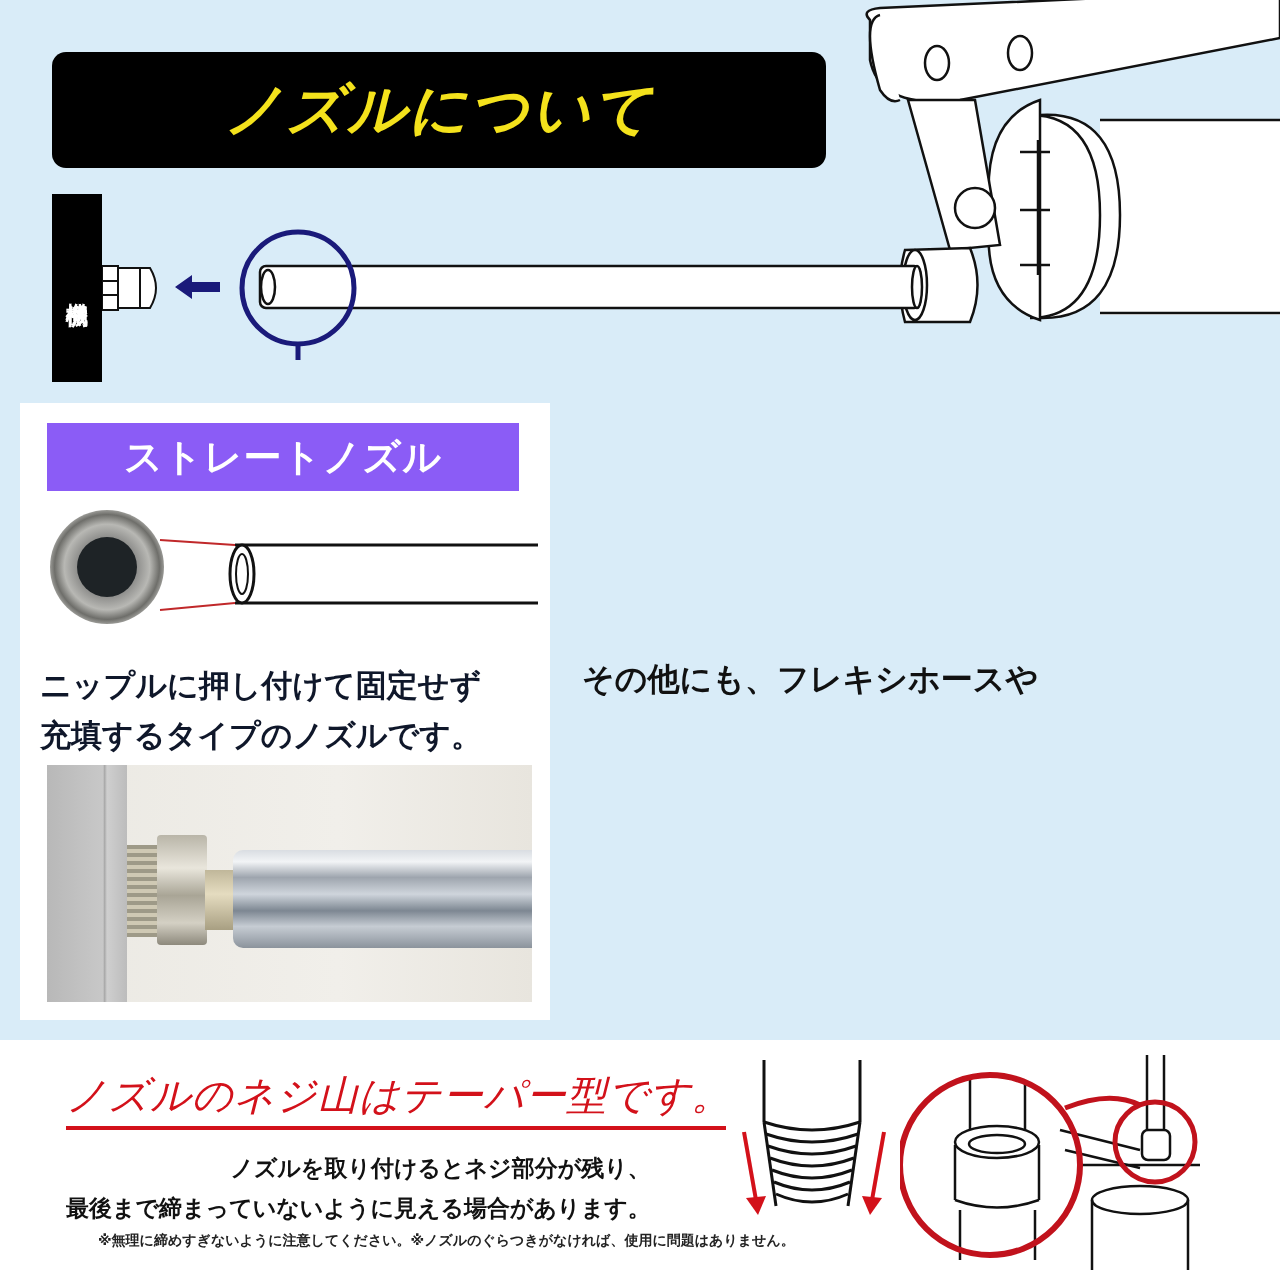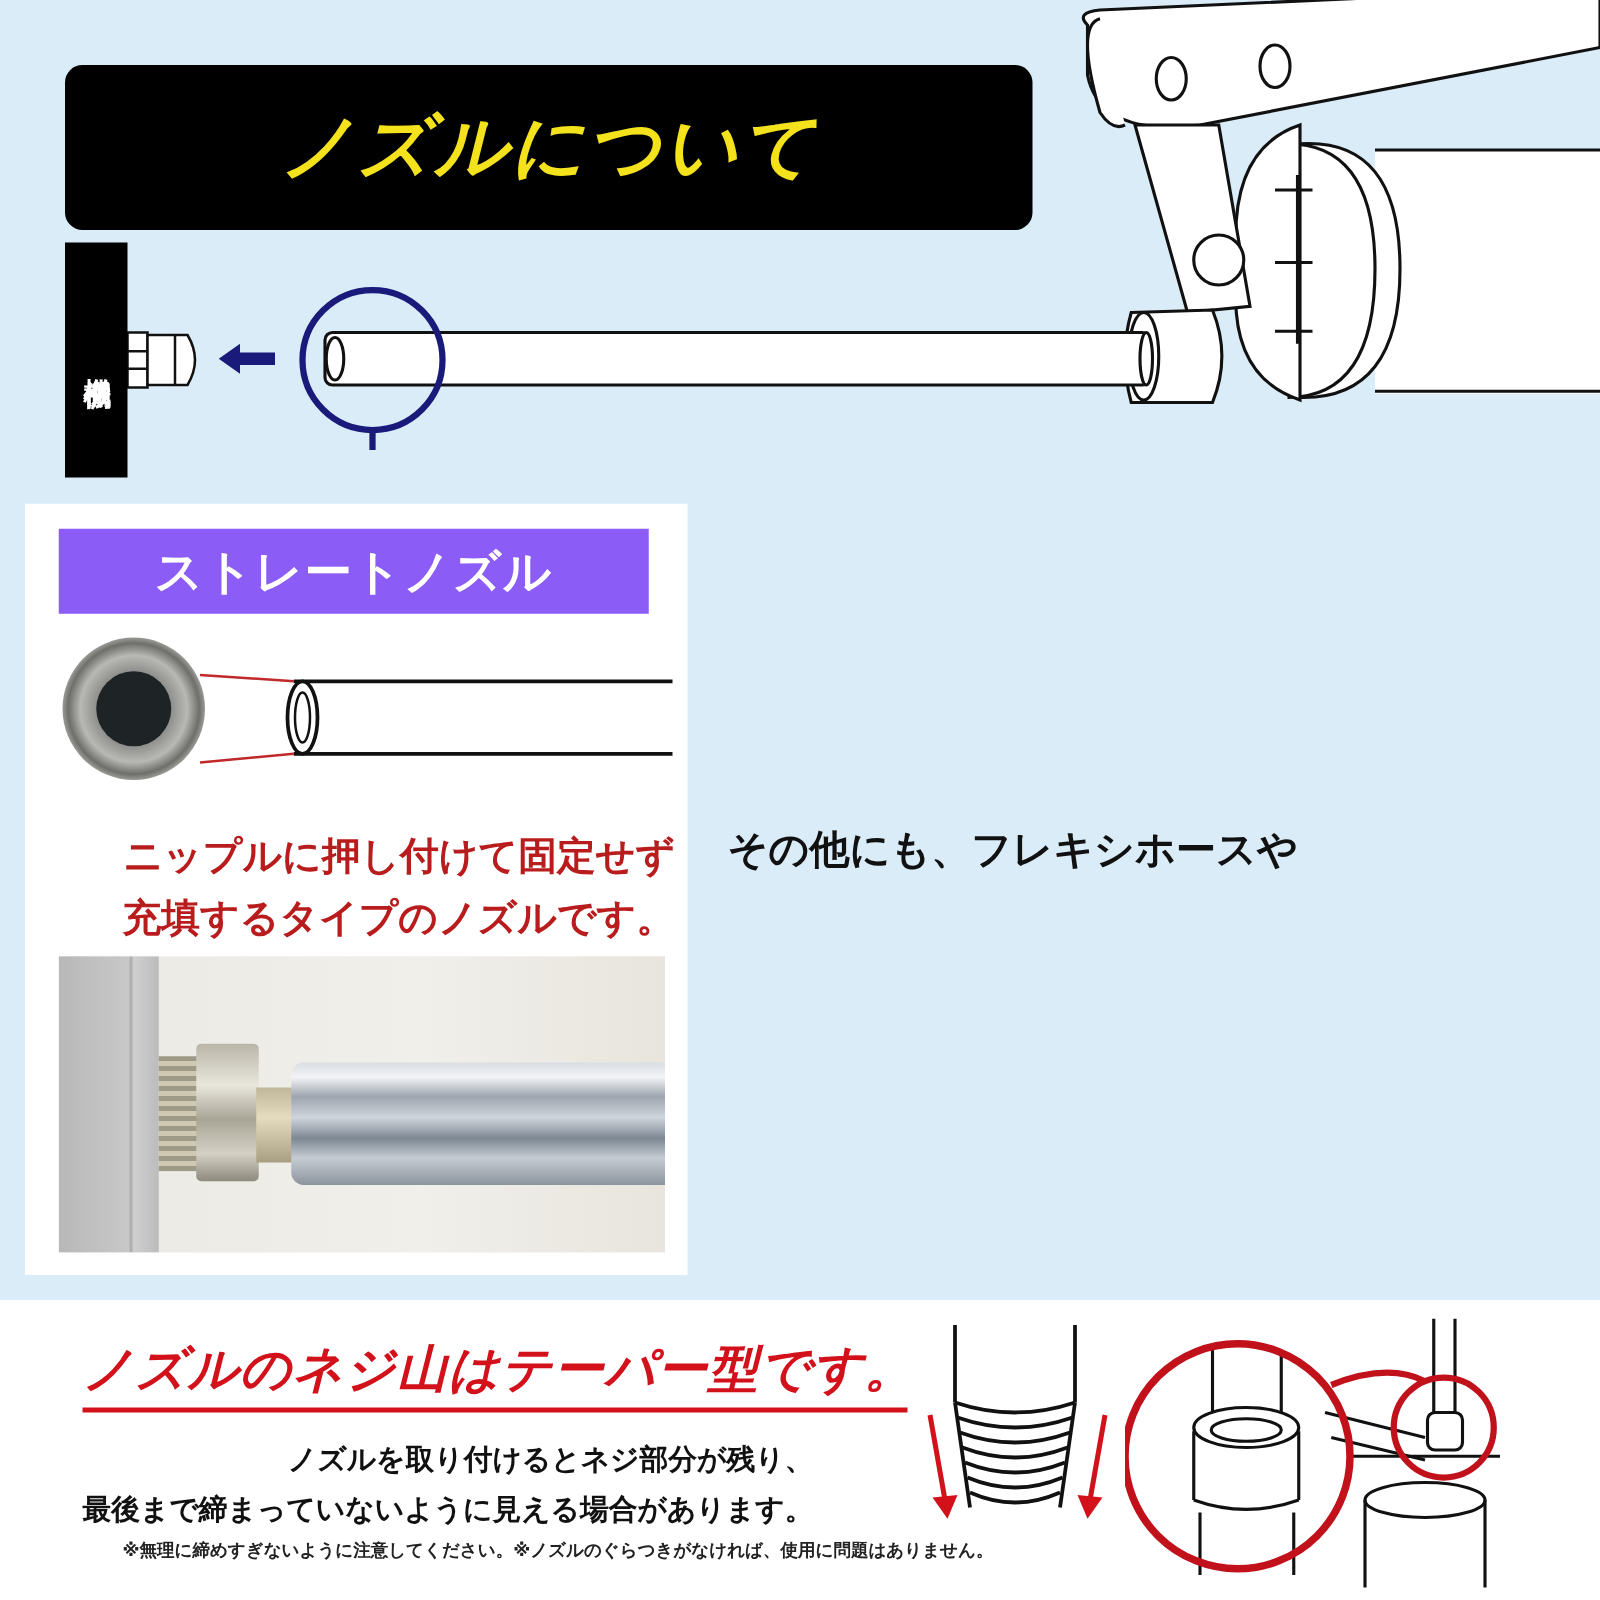--- a/index.html
+++ b/index.html
@@ -1,34 +1,34 @@
 <!DOCTYPE html>
 <html><head>
 <meta charset="utf-8">
 <style>
   html, body { margin:0; padding:0; }
   body { width:1280px; height:1280px; position:relative; overflow:hidden; background:#ffffff; font-family:"DejaVu Sans", sans-serif; }
   .bg-top { position:absolute; left:0; top:0; width:1280px; height:1040px; background:#d9ecf8; }
-  .title-bar { position:absolute; left:52px; top:52px; width:774px; height:132px; background:#000; border-radius:14px; display:flex; align-items:center; justify-content:center; }
+  .title-bar { position:absolute; left:52px; top:52px; width:774px; height:116px; background:#000; border-radius:14px; display:flex; align-items:center; justify-content:center; }
   .title-bar span { color:#f4e21c; font-weight:bold; font-size:58px; font-style:italic; letter-spacing:2px; }
   .machine-side { position:absolute; left:52px; top:194px; width:50px; height:188px; background:#000; display:flex; align-items:center; justify-content:center; }
   .machine-side span { color:#fff; font-weight:bold; font-size:22px; writing-mode:vertical-rl; letter-spacing:2px; }
   svg { position:absolute; }
   .card { position:absolute; left:20px; top:403px; width:530px; height:617px; background:#fff; }
   .card-title { position:absolute; left:47px; top:423px; width:472px; height:68px; background:#8b5cf6; display:flex; align-items:center; justify-content:center; }
   .card-title span { color:#fff; font-weight:bold; font-size:38px; letter-spacing:1px; }
-  .card-desc { position:absolute; left:40px; top:660px; width:500px; text-align:right; font-weight:bold; font-size:31px; line-height:50px; color:#b91c1c; }
+  .card-desc { position:absolute; left:40px; top:660px; width:500px; text-align:left; font-weight:bold; font-size:31px; line-height:50px; color:#0f172a; }
   .photo { position:absolute; left:47px; top:765px; width:485px; height:237px; background:linear-gradient(90deg,#ebe9e3 0%,#f1efea 60%,#e8e5de 100%); overflow:hidden; }
   .photo .wall { position:absolute; left:0; top:0; width:80px; height:100%; background:linear-gradient(90deg,#b8b8b8,#c8c8c8 70%,#a9a9a9 72%,#cfcfcf 75%,#bcbcbc); }
   .photo .tube { position:absolute; left:186px; top:85px; width:299px; height:98px; border-radius:10px 0 0 10px; background:linear-gradient(180deg,#d9dde2 0%,#f2f4f6 12%,#9ea5ae 28%,#cfd5dc 45%,#7d8792 62%,#c6ccd3 78%,#8b939c 100%); }
   .photo .nut { position:absolute; left:110px; top:70px; width:50px; height:110px; background:linear-gradient(180deg,#b9b5a8,#e9e6dc 30%,#a9a596 55%,#d4d0c4 80%,#8d897c); border-radius:4px; }
   .photo .thread { position:absolute; left:80px; top:80px; width:32px; height:92px; background:repeating-linear-gradient(180deg,#9e9a88 0 4px,#cfc9b4 4px 8px); }
   .photo .neck { position:absolute; left:158px; top:105px; width:30px; height:60px; background:linear-gradient(180deg,#c0b79a,#e5dcc0 40%,#a89f82); }
   .other-text { position:absolute; left:582px; top:650px; font-weight:bold; font-size:32px; line-height:58px; color:#111; }
-  .bottom-heading { position:absolute; left:66px; top:1068px; font-weight:bold; font-style:italic; font-size:40px; color:#d3111a; letter-spacing:1px; }
+  .bottom-heading { position:absolute; left:66px; top:1068px; font-weight:normal; font-style:italic; font-size:40px; color:#d3111a; letter-spacing:1px; }
   .bottom-underline { position:absolute; left:66px; top:1126px; width:660px; height:4px; background:#d3111a; }
   .bottom-body { position:absolute; left:66px; top:1148px; font-weight:bold; font-size:23px; line-height:40px; color:#111;text-align:right; }
   .bottom-note { position:absolute; left:66px; top:1232px; font-size:14px; color:#222; font-weight:bold;margin-left:32px; }
 </style>
 </head>
 <body>
 
 <div class="bg-top"></div>
 
 <svg width="1280" height="360" style="left:0;top:0">

